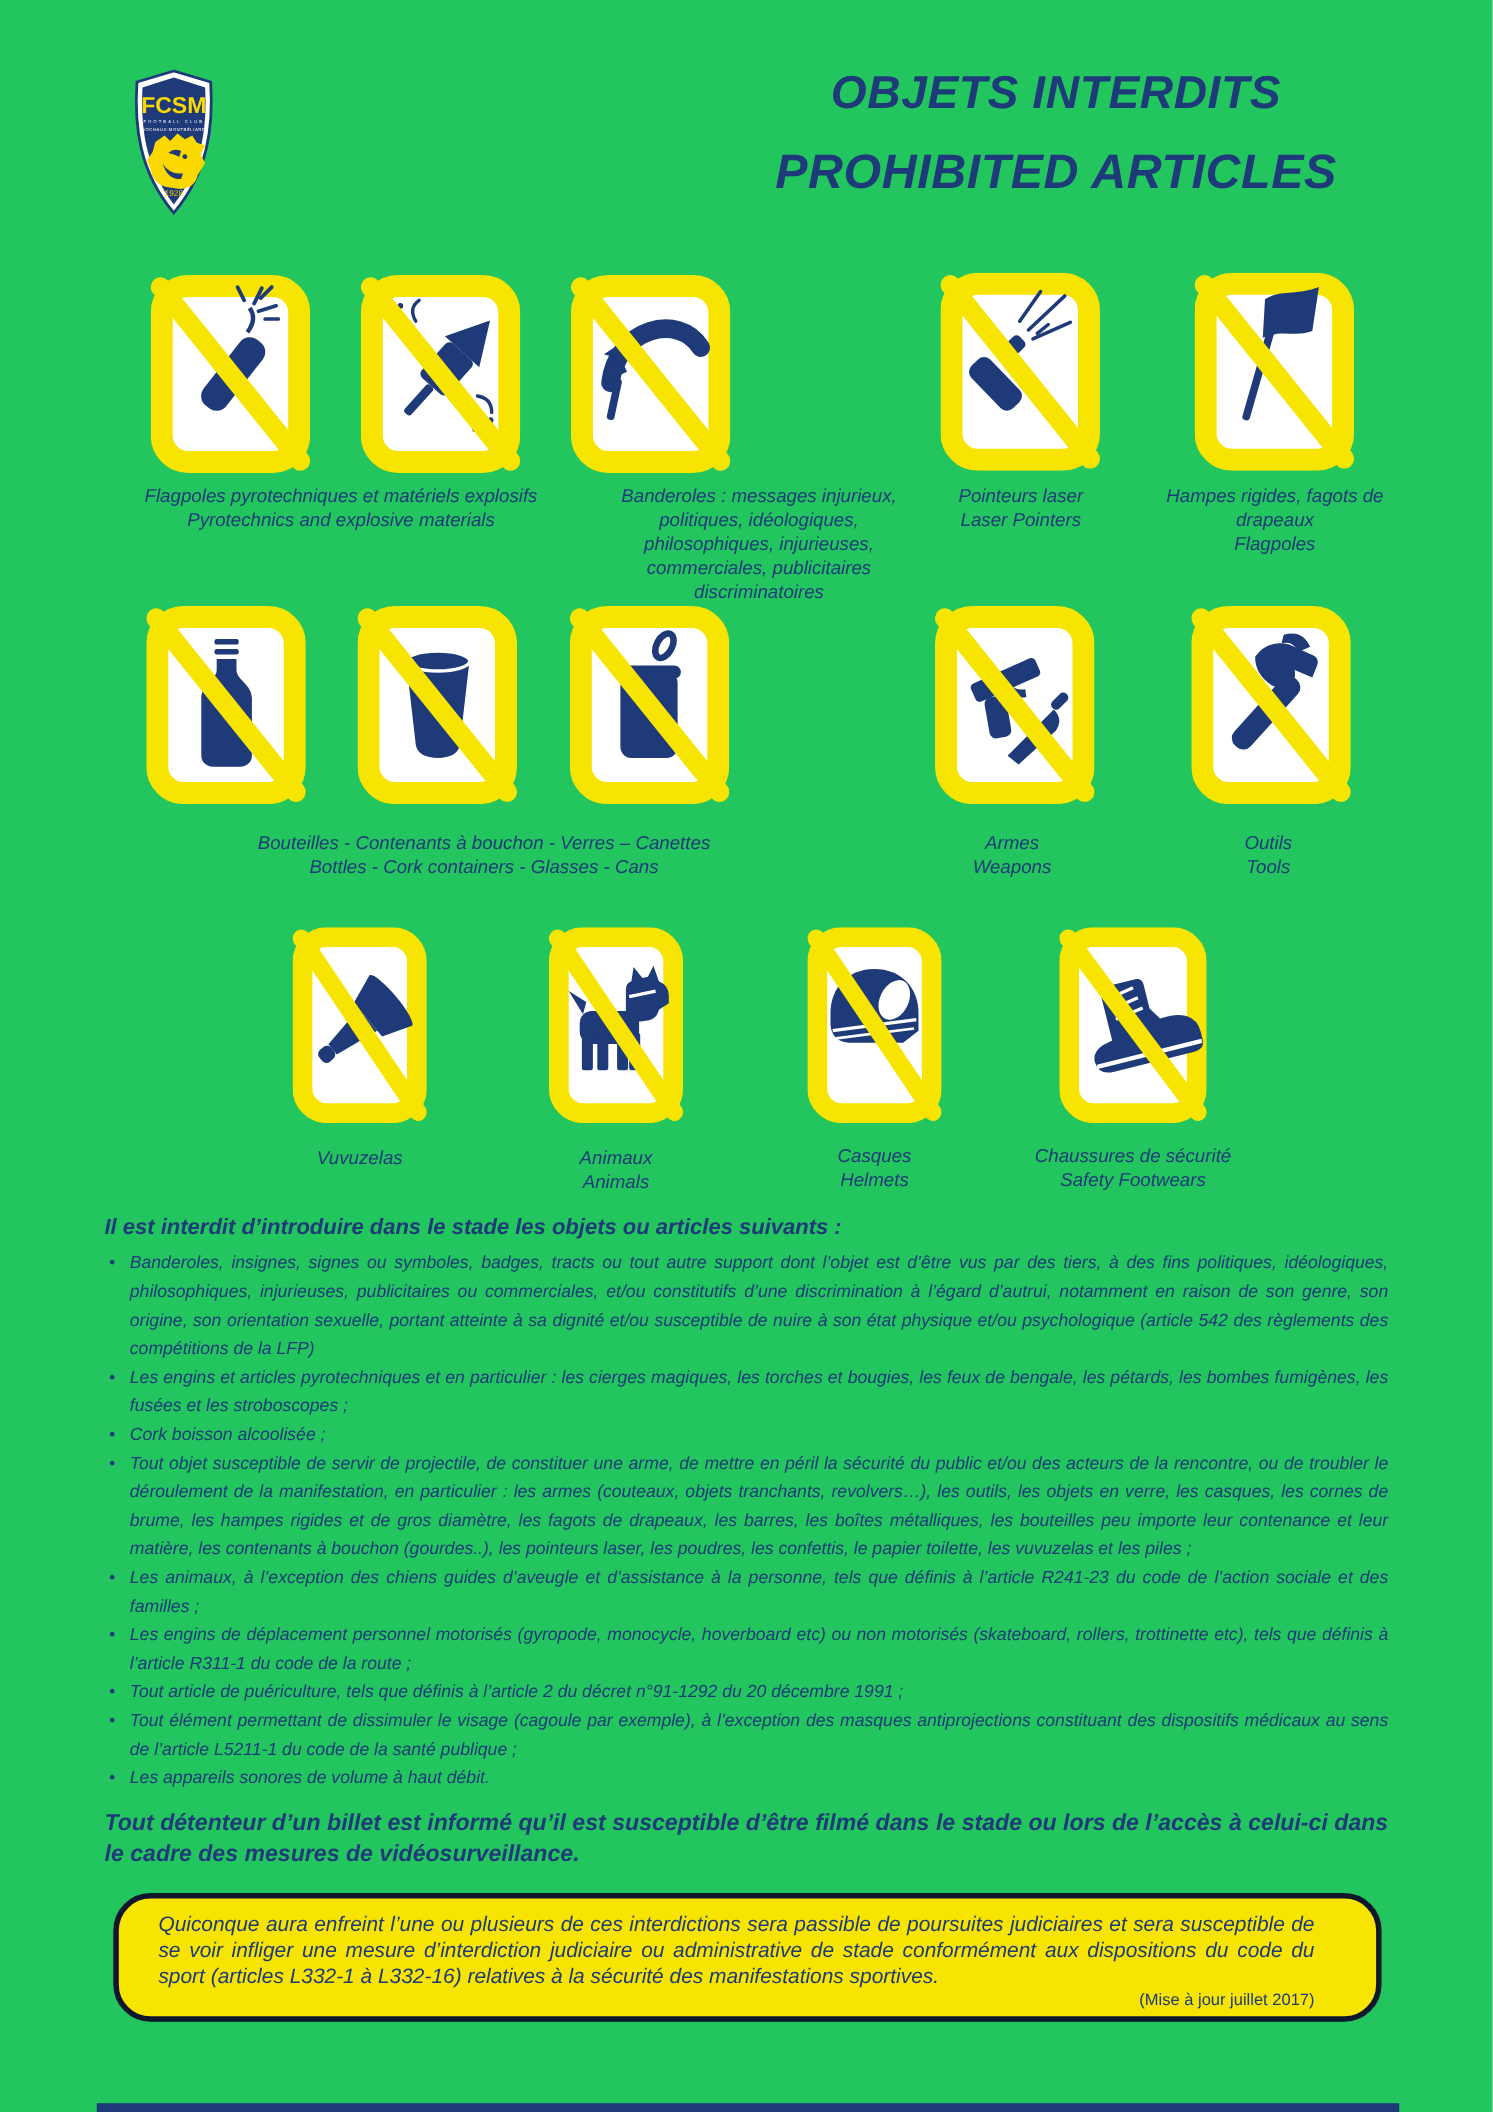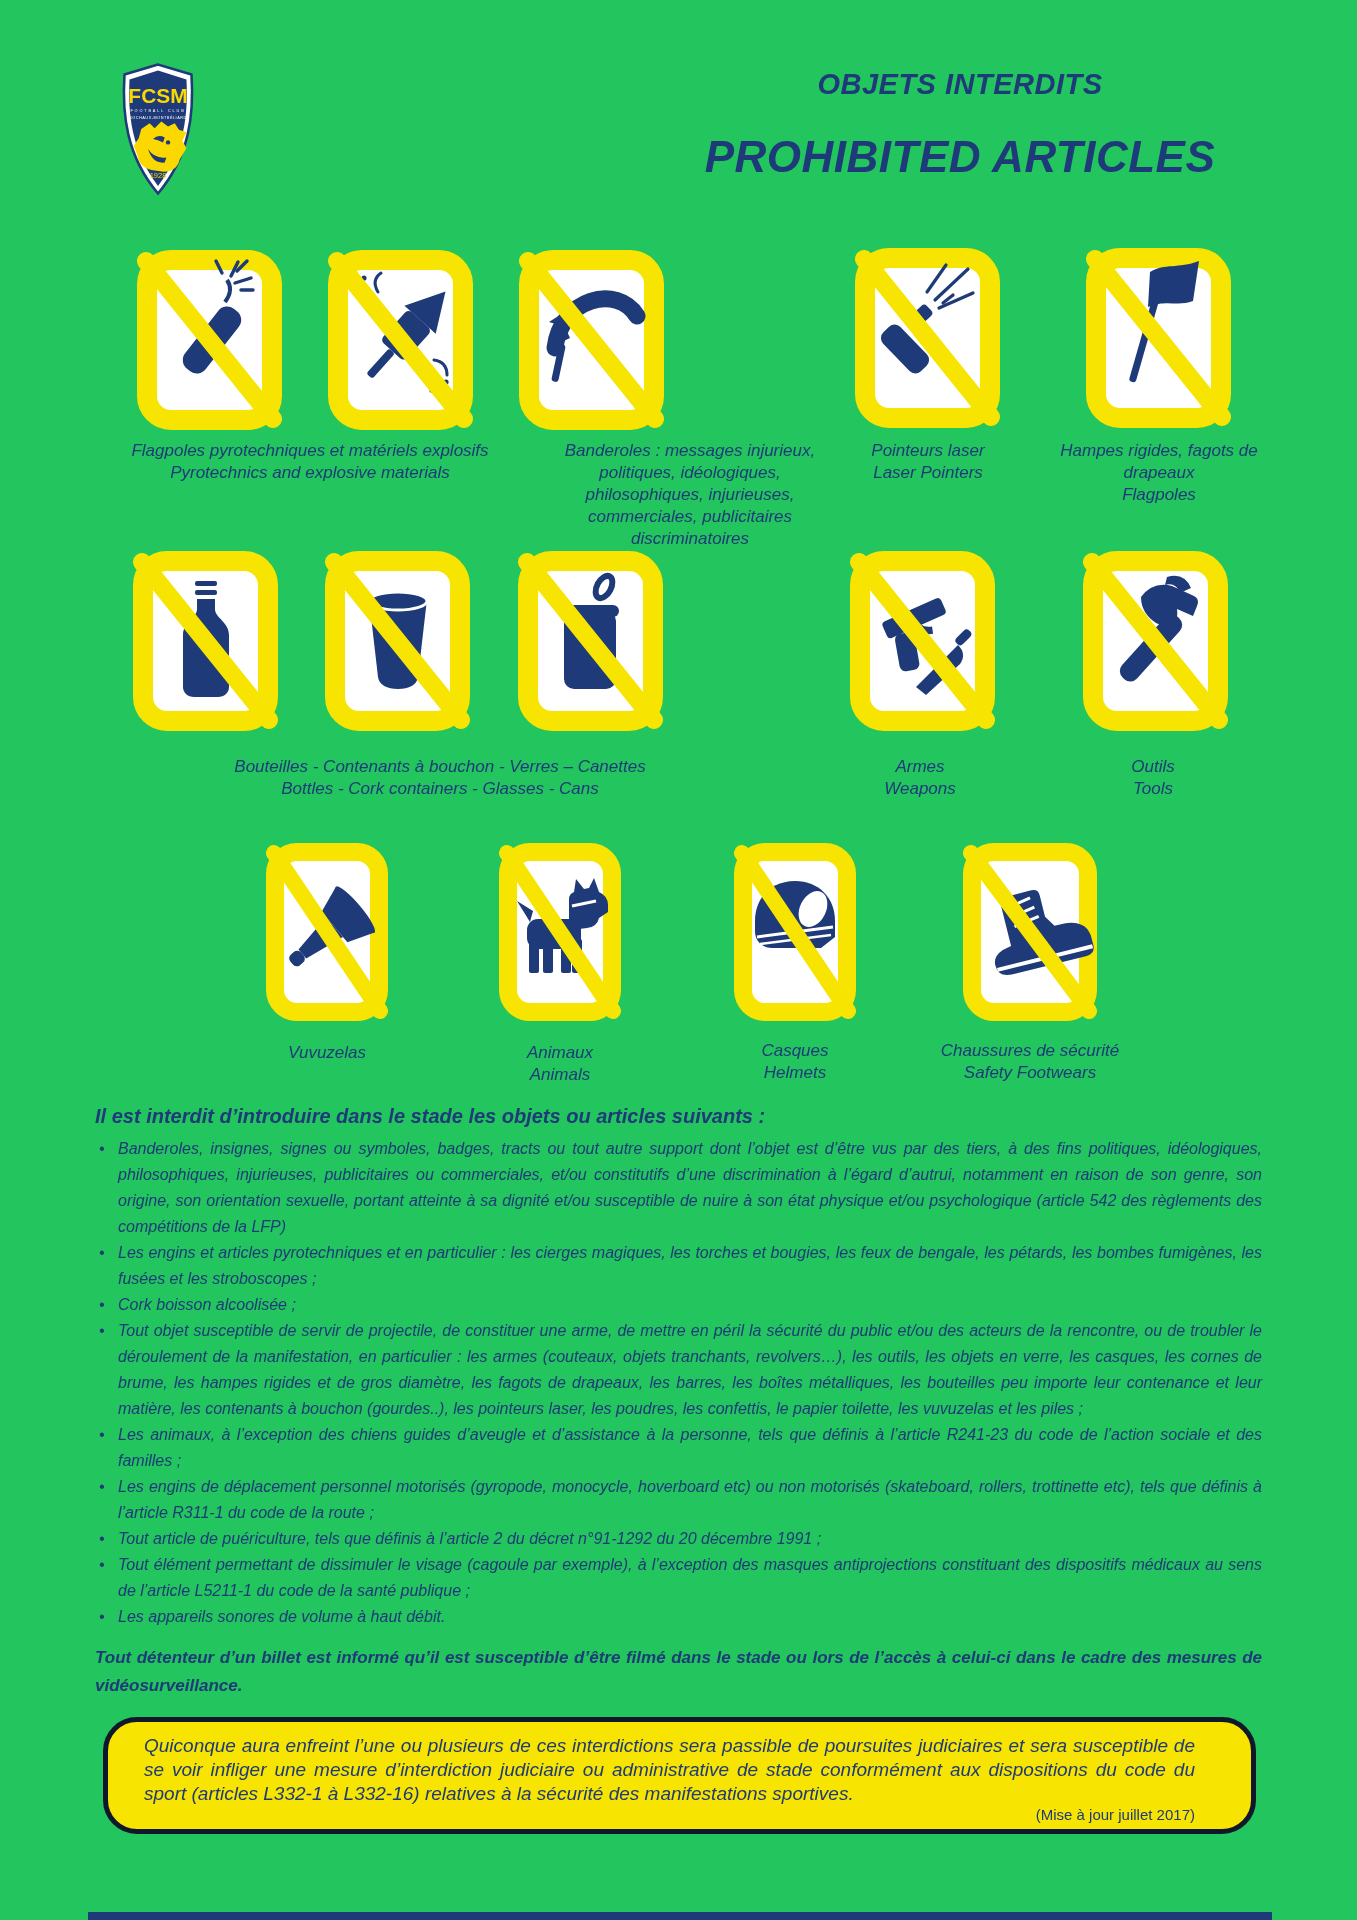--- a/index.html
+++ b/index.html
@@ -14,21 +14,21 @@
     background:#22c55e;
     overflow:hidden;
     font-family:"Liberation Sans", sans-serif;
     color:var(--navy);
   }
   
   .logo{position:absolute;left:116px;top:62px;width:84px;height:134px;}
   .title-block{position:absolute;left:640px;top:58px;width:640px;text-align:center;}
   .title-fr,.title-en{
     font-weight:bold;font-style:italic;color:var(--navy);
-    font-size:29px;line-height:52px;letter-spacing:.5px;
+    font-size:42px;line-height:52px;letter-spacing:.5px;
   }
   .title-en{margin-top:21px;font-size:44px;}
   
   .tile{position:absolute;display:block;}
   .caption{
     position:absolute;text-align:center;
     font-style:italic;font-size:17px;line-height:22px;color:var(--navy);
   }
   
   .content{position:absolute;left:95px;top:1102px;width:1167px;}
@@ -37,21 +37,21 @@
     margin:0 0 6px 0;color:var(--navy);
   }
   .bullet{
     position:relative;padding-left:23px;
     font-style:italic;font-size:16px;line-height:26px;
     text-align:justify;color:var(--navy);
   }
   .bullet::before{content:"\2022";position:absolute;left:4px;top:0;}
   .notice{
     margin-top:14px;font-weight:bold;font-style:italic;
-    font-size:17px;line-height:28px;text-align:justify;color:var(--navy);
+    font-size:21px;line-height:28px;text-align:justify;color:var(--navy);
   }
   .warning-box{
     margin:12px 6px 0 8px;
     background:var(--yellow);
     border:5px solid #0f172a;border-radius:34px;
     padding:12px 56px 6px 36px;
   }
   .warning-text{
     font-style:italic;font-size:19px;line-height:24px;
     text-align:justify;color:var(--navy);

